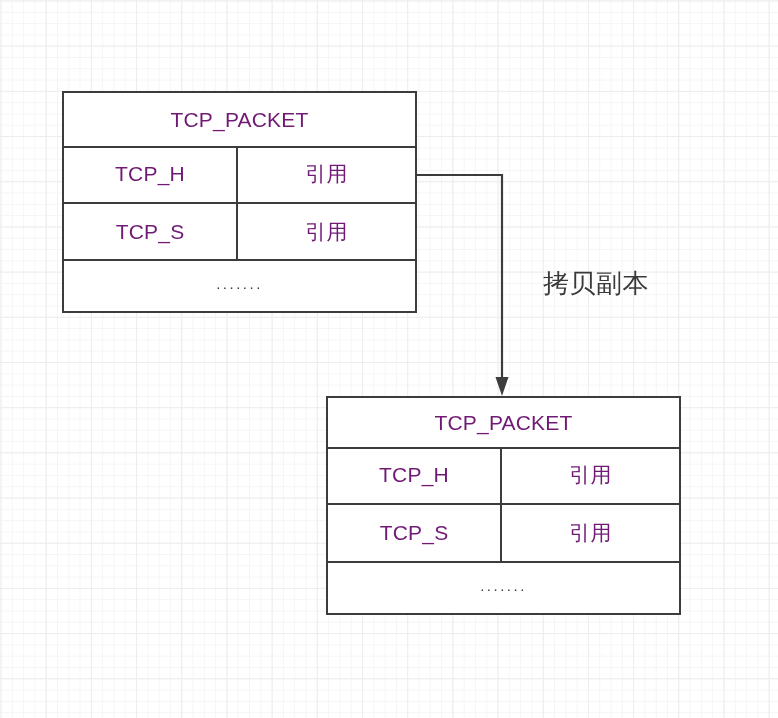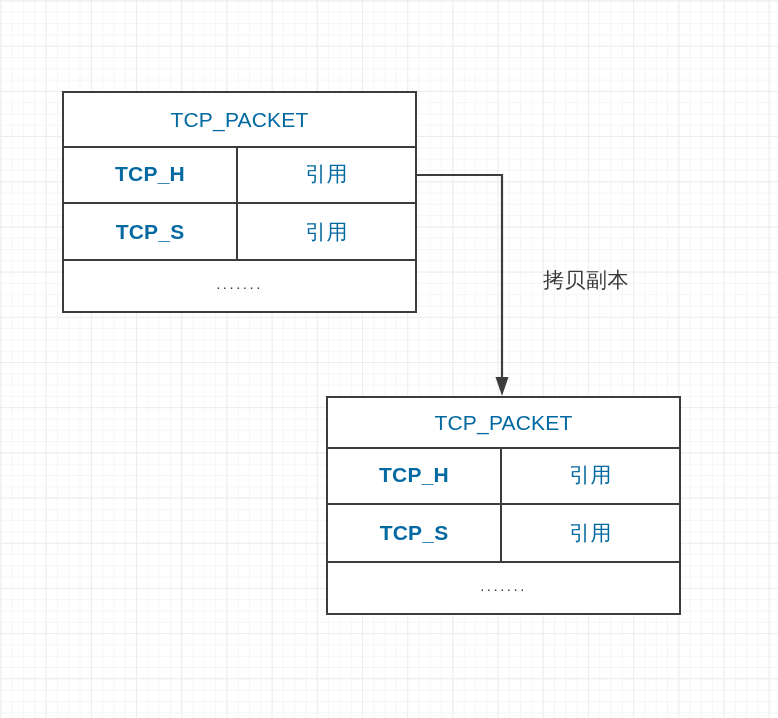--- a/index.html
+++ b/index.html
@@ -37,30 +37,29 @@
     display: flex;
   }
   .tbl-row.with-divider-below {
     border-bottom: 2px solid #3c3c3c;
   }
   .cell {
     box-sizing: border-box;
     display: flex;
     align-items: center;
     justify-content: center;
-    color: #0369a1;
+    color: #701a75;
     font-size: 21px;
     letter-spacing: 0.2px;
     white-space: nowrap;
   }
   .cell.left-col {
     width: 174px;
     flex: 0 0 174px;
     border-right: 2px solid #3c3c3c;
-    font-weight: bold;
   }
   .cell.right-col {
     flex: 1 1 auto;
     font-family: Liberation Serif, serif;
   }
   .cell.full-col {
     flex: 1 1 auto;
   }
   .cell.dots {
     font-size: 15px;
@@ -75,21 +74,21 @@
     left: 0;
     top: 0;
     width: 778px;
     height: 718px;
     pointer-events: none;
   }
 
   .edge-label {
     position: absolute;
     color: #3a3a3c;
-    font-size: 21px;
+    font-size: 26px;
     white-space: nowrap;
     letter-spacing: 0.5px;
   }
 </style>
 </head>
 <body>
 
 <div id="canvas">
 
   <div class="packet-table" style="left:62px; top:91px; width:355px; height:222px;">

